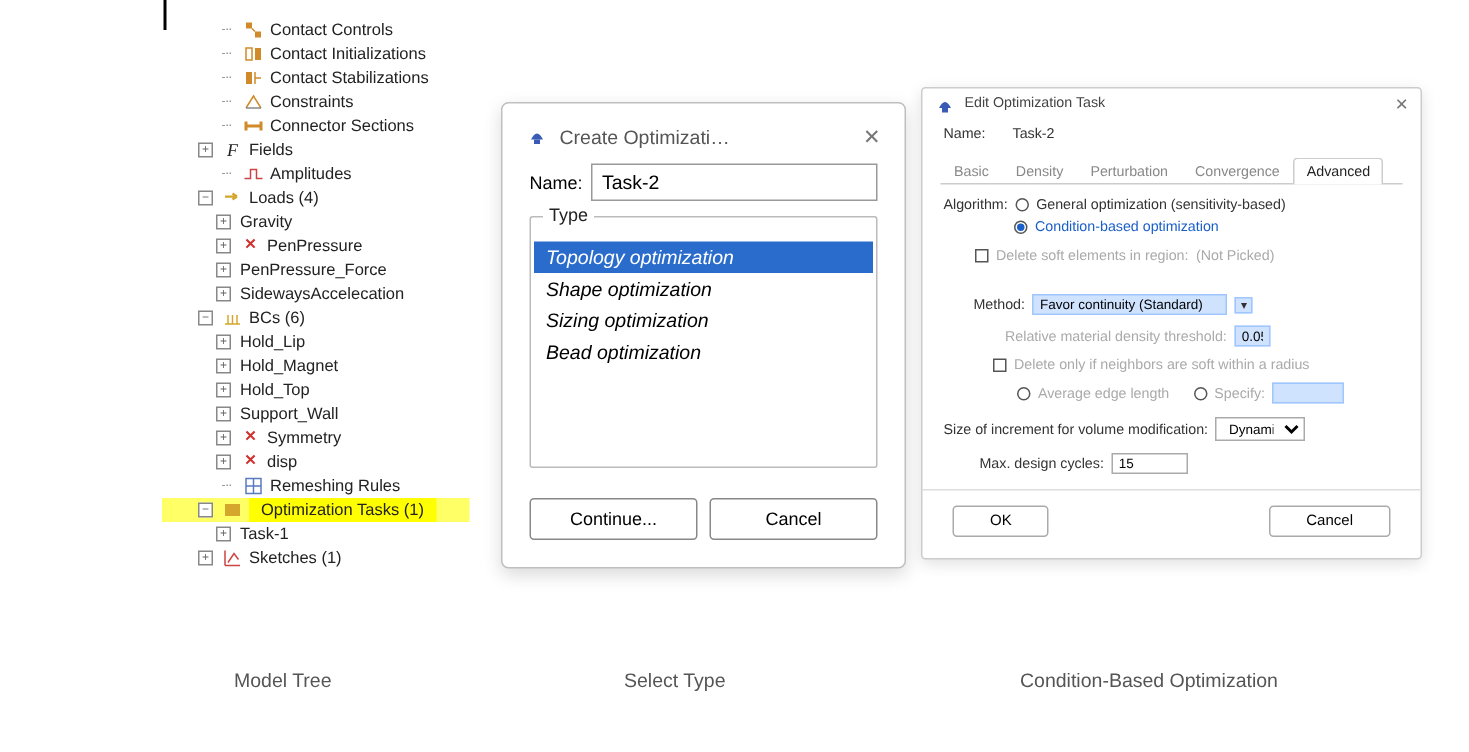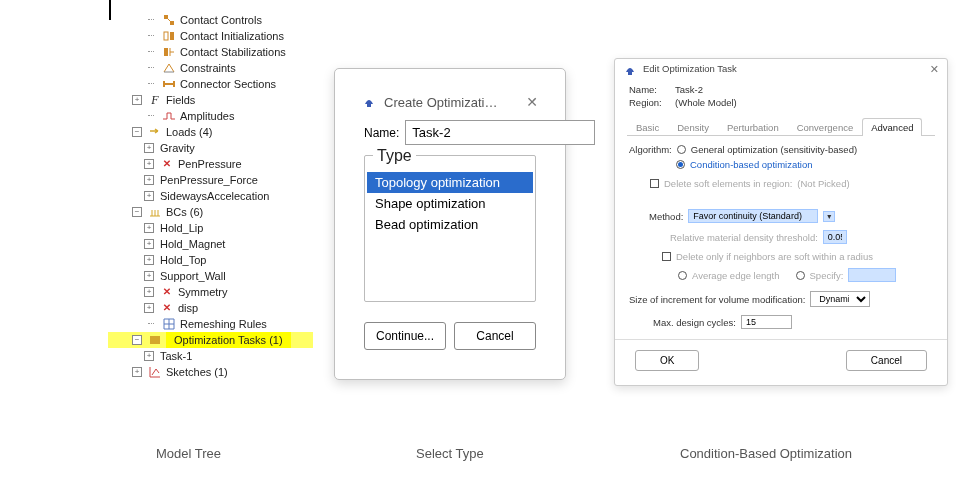--- a/index.html
+++ b/index.html
@@ -76,26 +76,26 @@
     font-size: 13px;
     color:#555;
     position:absolute;
   }
 
   
   .dlg-create {
     position:absolute;
     left:334px;
     top:68px;
-    width:232px;
+    width:270px;
     background:#fff;
     border:1px solid #bfbfbf;
     border-radius:5px;
     box-shadow:0 4px 12px rgba(0,0,0,.15);
-    padding:17px;
+    padding:6px;
   }
   .dlg-title {
     display:flex;
     align-items:center;
     gap:8px;
     padding:8px 10px 6px 10px;
     font-size:13px;
     color:#555;
   }
   .dlg-title .close {
@@ -122,32 +122,33 @@
     border:1px solid #bbb;
     border-radius:2px;
     padding:6px 0 64px 0;
     position:relative;
   }
   .type-label {
     position:absolute;
     top:-9px; left:8px;
     background:#fff;
     padding:0 4px;
-    font-size:16px;
+    font-size:12px;
     color:#222;
   }
   .type-list {
     font-size:13px;
     list-style:none;
     margin:10px 2px 2px 2px;
     padding:0;
   }
   .type-list li {
     padding:3px 8px;
     cursor:pointer;
+    font-style:italic;
   }
   .type-list li.selected {
     background:#2a6ccc;
     color:#fff;
   }
   .dlg-buttons {
     display:flex;
     gap:8px;
     padding:10px 12px 12px 12px;
     justify-content:space-between;
@@ -455,20 +456,21 @@
   <div class="dlg-body">
     <div class="name-row">
       <span>Name:</span>
       <input type="text" value="Task-2" style="">
     </div>
     <div class="type-box">
       <span class="type-label">Type</span>
       <ul class="type-list">
         <li class="selected">Topology optimization</li>
         <li>Shape optimization</li>
+        <li>Sizing optimization</li>
         <li>Bead optimization</li>
       </ul>
     </div>
   </div>
   <div class="dlg-buttons">
     <button>Continue...</button>
     <button>Cancel</button>
   </div>
 </div>
 
@@ -480,24 +482,20 @@
           <rect x="5" y="9" width="4" height="3" fill="#3a5bb5"></rect>
         </svg>
     </span>
     <span>Edit Optimization Task</span>
     <span class="close">✕</span>
   </div>
   <div class="meta">
     <div class="meta-row">
         <span class="k">Name:</span>
         <span>Task-2</span>
-      </div>
-    <div class="meta-row">
-        <span class="k">Region:</span>
-        <span>(Whole Model)</span>
       </div>
   </div>
   <div class="tabs">
     <div class="tab">Basic</div>
     <div class="tab">Density</div>
     <div class="tab">Perturbation</div>
     <div class="tab">Convergence</div>
     <div class="tab active">Advanced</div>
   </div>
   <div class="tab-body">

